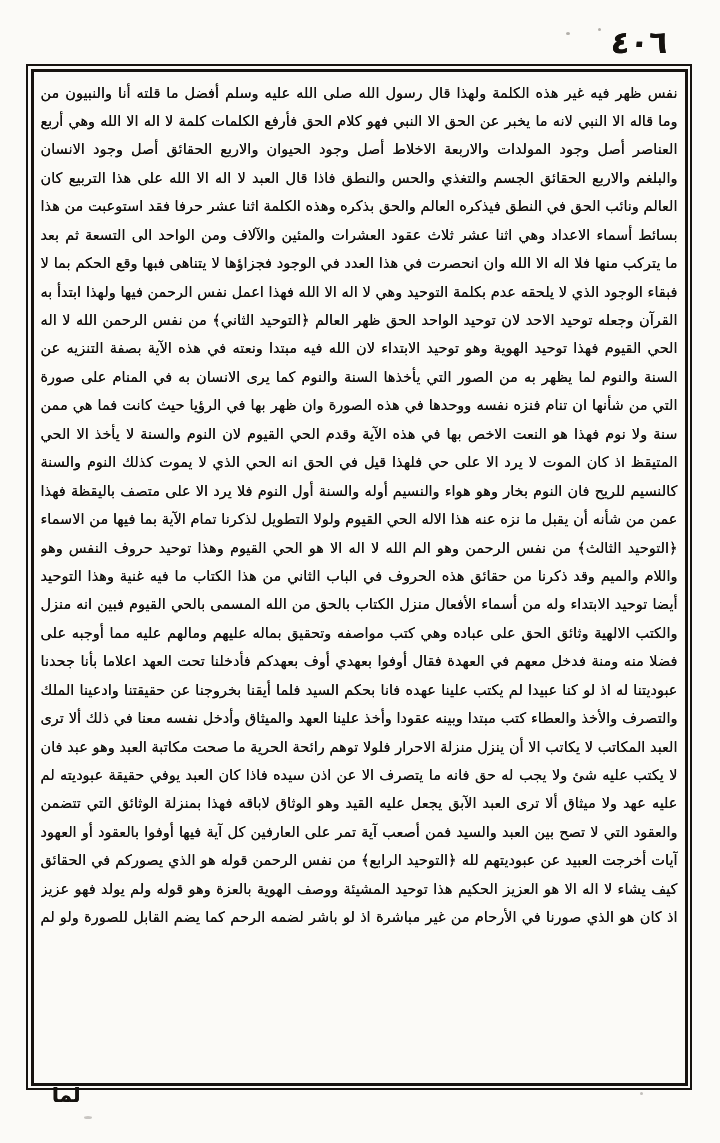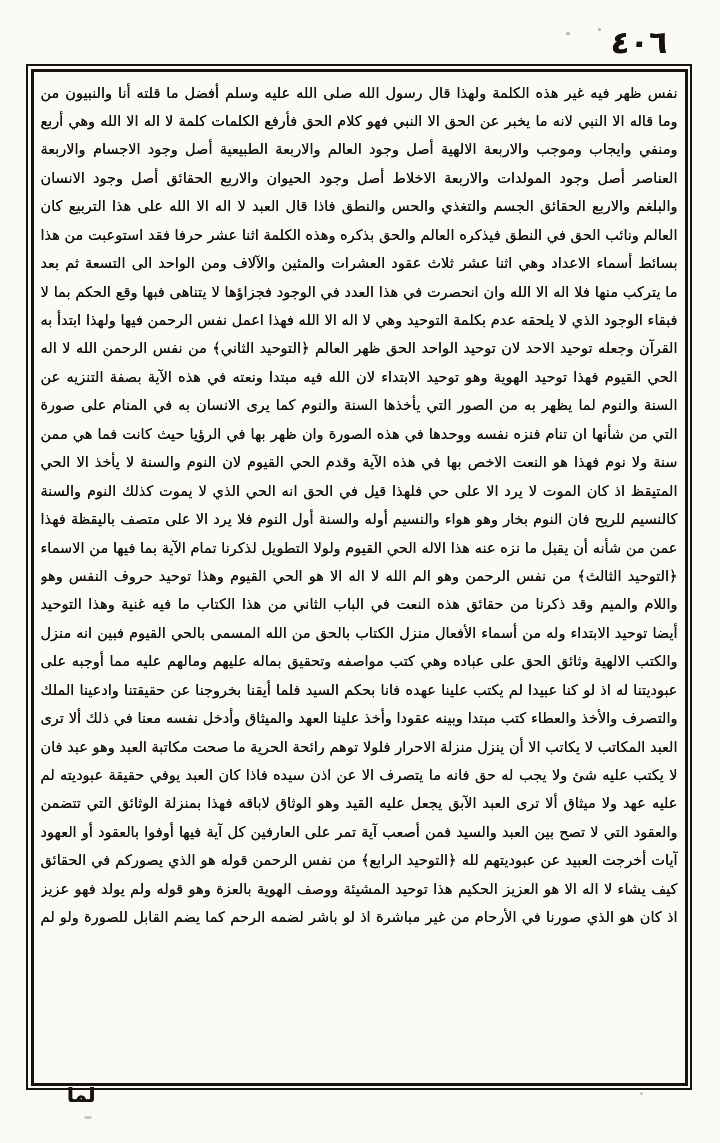--- a/index.html
+++ b/index.html
@@ -74,59 +74,58 @@
   }
   .catchword {
     position: absolute;
     left: 52px;
     top: 1083px;
     font-size: 20px;
     font-weight: bold;
     direction: rtl;
     color: #15120f;
     text-shadow: 0 0 0.4px #15120f;
-    margin-left: 15px;
   }
 </style>
 </head>
 <body>
 
 <div class="scan-page">
 
   <div class="page-number">٤٠٦</div>
 
   <span class="speck s1"></span>
   <span class="speck s2"></span>
   <span class="speck s3"></span>
   <span class="speck s4"></span>
 
   <div class="page-frame">
     <div class="page-frame-inner">
       <div class="text-block">
           <div class="text-line">نفس ظهر فيه غير هذه الكلمة ولهذا قال رسول الله صلى الله عليه وسلم أفضل ما قلته أنا والنبيون من قبلي لا اله الا الله</div>
           <div class="text-line">وما قاله الا النبي لانه ما يخبر عن الحق الا النبي فهو كلام الحق فأرفع الكلمات كلمة لا اله الا الله وهي أربع كلمات نفي</div>
-          <div class="text-line">ومنفي وايجاب وموجب والاربعة الالهية أصل وجود العالم والاربعة الطبيعية أصل وجود الاجسام والاربعة</div>
           <div class="text-line">العناصر أصل وجود المولدات والاربعة الاخلاط أصل وجود الحيوان والاربع الحقائق أصل وجود الانسان</div>
           <div class="text-line">والبلغم والاربع الحقائق الجسم والتغذي والحس والنطق فاذا قال العبد لا اله الا الله على هذا التربيع كان لسان</div>
           <div class="text-line">العالم ونائب الحق في النطق فيذكره العالم والحق بذكره وهذه الكلمة اثنا عشر حرفا فقد استوعبت من هذا العدد</div>
           <div class="text-line">بسائط أسماء الاعداد وهي اثنا عشر ثلاث عقود العشرات والمئين والآلاف ومن الواحد الى التسعة ثم بعد هذا يقع</div>
           <div class="text-line">ما يتركب منها فلا اله الا الله وان انحصرت في هذا العدد في الوجود فجزاؤها لا يتناهى فبها وقع الحكم بما لا يتناهى</div>
           <div class="text-line">فبقاء الوجود الذي لا يلحقه عدم بكلمة التوحيد وهي لا اله الا الله فهذا اعمل نفس الرحمن فيها ولهذا ابتدأ به في</div>
           <div class="text-line">القرآن وجعله توحيد الاحد لان توحيد الواحد الحق ظهر العالم ﴿التوحيد الثاني﴾ من نفس الرحمن الله لا اله الا هو</div>
           <div class="text-line">الحي القيوم فهذا توحيد الهوية وهو توحيد الابتداء لان الله فيه مبتدا ونعته في هذه الآية بصفة التنزيه عن حكم</div>
           <div class="text-line">السنة والنوم لما يظهر به من الصور التي يأخذها السنة والنوم كما يرى الانسان به في المنام على صورة الانسان</div>
           <div class="text-line">التي من شأنها ان تنام فنزه نفسه ووحدها في هذه الصورة وان ظهر بها في الرؤيا حيث كانت فما هي ممن تأخذها</div>
           <div class="text-line">سنة ولا نوم فهذا هو النعت الاخص بها في هذه الآية وقدم الحي القيوم لان النوم والسنة لا يأخذ الا الحي القائم أي</div>
           <div class="text-line">المتيقظ اذ كان الموت لا يرد الا على حي فلهذا قيل في الحق انه الحي الذي لا يموت كذلك النوم والسنة والسنة أول النوم</div>
           <div class="text-line">كالنسيم للريح فان النوم بخار وهو هواء والنسيم أوله والسنة أول النوم فلا يرد الا على متصف باليقظة فهذا توحيد التنزيه</div>
           <div class="text-line">عمن من شأنه أن يقبل ما نزه عنه هذا الاله الحي القيوم ولولا التطويل لذكرنا تمام الآية بما فيها من الاسماء الالهية</div>
           <div class="text-line">﴿التوحيد الثالث﴾ من نفس الرحمن وهو الم الله لا اله الا هو الحي القيوم وهذا توحيد حروف النفس وهو الالف</div>
-          <div class="text-line">واللام والميم وقد ذكرنا من حقائق هذه النعت في الباب الثاني من هذا الكتاب ما فيه غنية وهذا التوحيد</div>
+          <div class="text-line">واللام والميم وقد ذكرنا من حقائق هذه الحروف في الباب الثاني من هذا الكتاب ما فيه غنية وهذا التوحيد</div>
           <div class="text-line">أيضا توحيد الابتداء وله من أسماء الأفعال منزل الكتاب بالحق من الله المسمى بالحي القيوم فبين انه منزل الكتاب</div>
           <div class="text-line">والكتب الالهية وثائق الحق على عباده وهي كتب مواصفه وتحقيق بماله عليهم ومالهم عليه مما أوجبه على نفسه لهم</div>
+          <div class="text-line">فضلا منه ومنة فدخل معهم في العهدة فقال أوفوا بعهدي أوف بعهدكم فأدخلنا تحت العهد اعلاما بأنا جحدنا</div>
           <div class="text-line">عبوديتنا له اذ لو كنا عبيدا لم يكتب علينا عهده فانا بحكم السيد فلما أيقنا بخروجنا عن حقيقتنا وادعينا الملك</div>
           <div class="text-line">والتصرف والأخذ والعطاء كتب مبتدا وبينه عقودا وأخذ علينا العهد والميثاق وأدخل نفسه معنا في ذلك ألا ترى</div>
           <div class="text-line">العبد المكاتب لا يكاتب الا أن ينزل منزلة الاحرار فلولا توهم رائحة الحرية ما صحت مكاتبة العبد وهو عبد فان العبد</div>
           <div class="text-line">لا يكتب عليه شئ ولا يجب له حق فانه ما يتصرف الا عن اذن سيده فاذا كان العبد يوفي حقيقة عبوديته لم يؤخذ</div>
           <div class="text-line">عليه عهد ولا ميثاق ألا ترى العبد الآبق يجعل عليه القيد وهو الوثاق لاباقه فهذا بمنزلة الوثائق التي تتضمن العهود</div>
           <div class="text-line">والعقود التي لا تصح بين العبد والسيد فمن أصعب آية تمر على العارفين كل آية فيها أوفوا بالعقود أو العهود فانها</div>
           <div class="text-line">آيات أخرجت العبيد عن عبوديتهم لله ﴿التوحيد الرابع﴾ من نفس الرحمن قوله هو الذي يصوركم في الحقائق</div>
           <div class="text-line">كيف يشاء لا اله الا هو العزيز الحكيم هذا توحيد المشيئة ووصف الهوية بالعزة وهو قوله ولم يولد فهو عزيز الحمى</div>
           <div class="text-line">اذ كان هو الذي صورنا في الأرحام من غير مباشرة اذ لو باشر لضمه الرحم كما يضم القابل للصورة ولو لم يكن هو المصور</div>
         </div>

